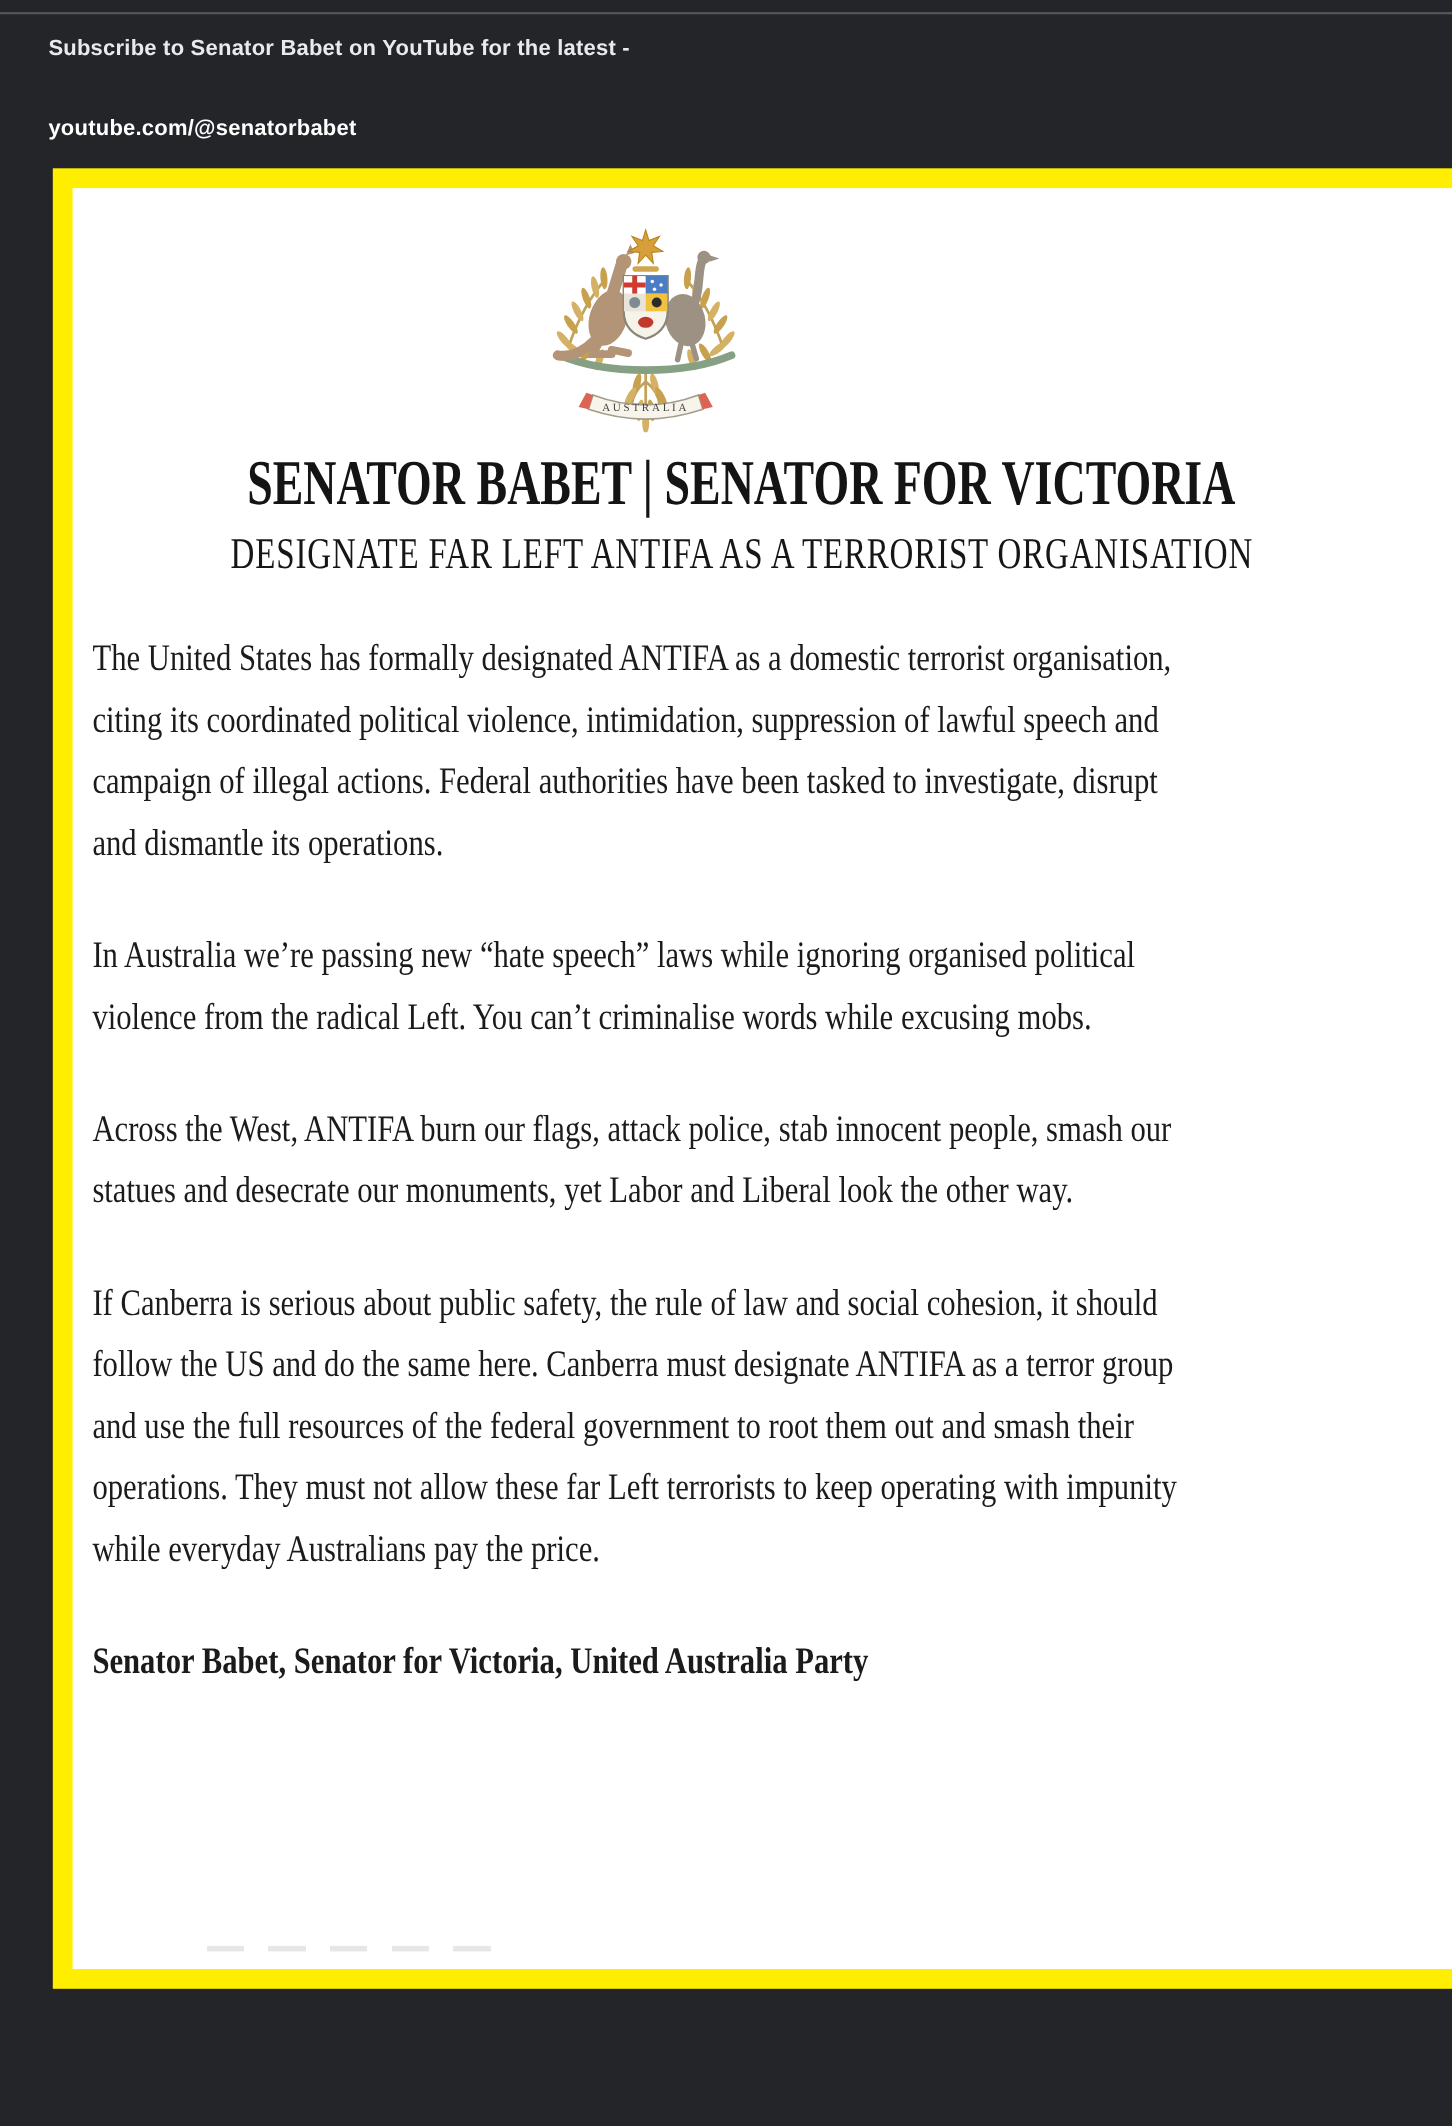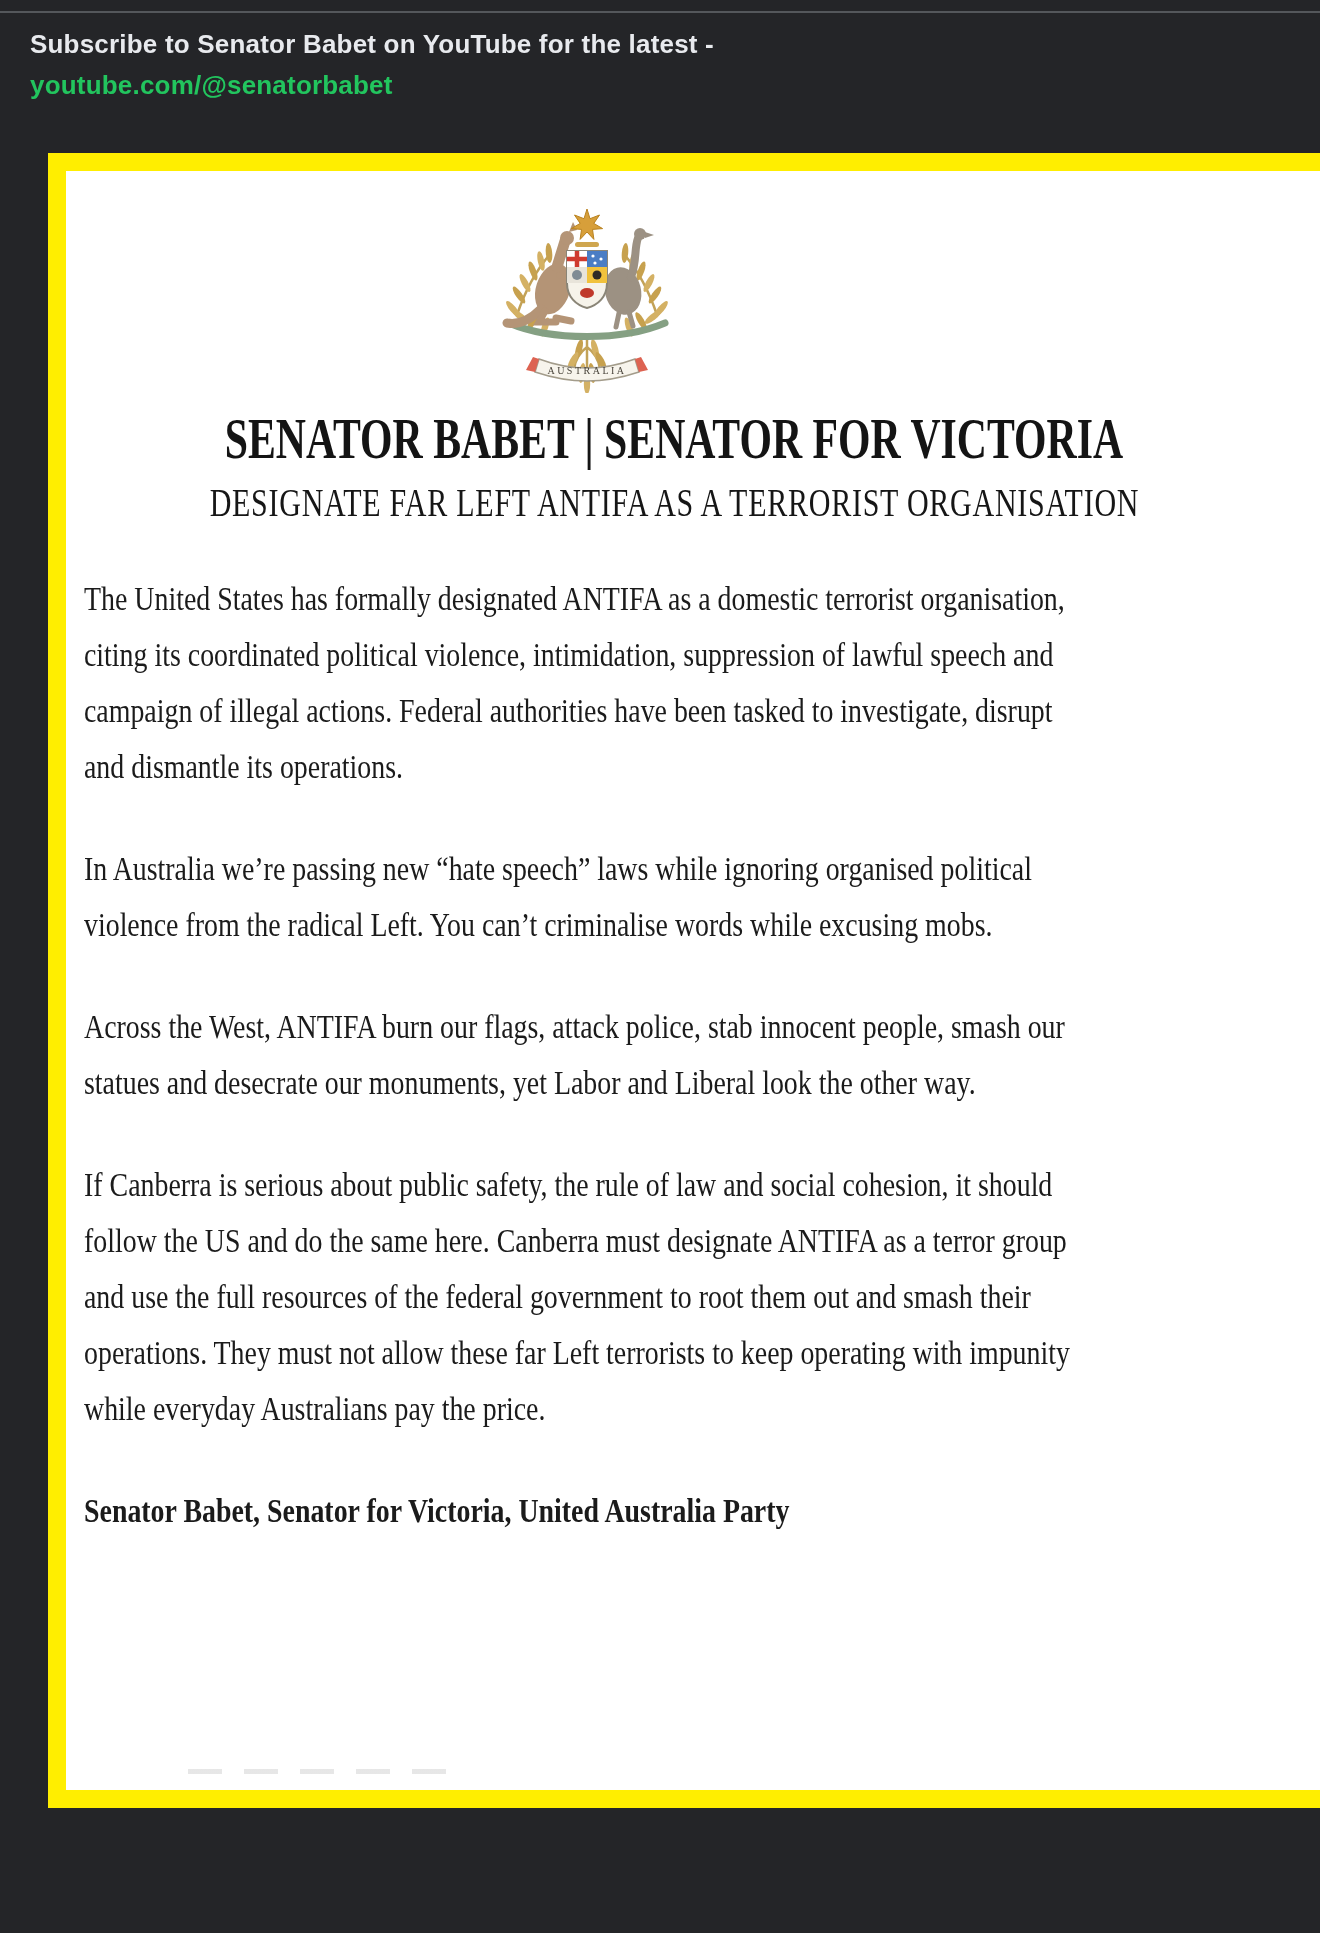--- a/index.html
+++ b/index.html
@@ -1,21 +1,21 @@
 <!DOCTYPE html>
 <html><head>
 <meta charset="utf-8">
 <style>
   html,body{margin:0;padding:0;background:#242528;}
   .page{position:relative;width:1320px;height:1933px;background:#242528;overflow:hidden;
         font-family:"Liberation Sans",sans-serif;}
   .top-divider{position:absolute;top:11px;left:0;width:1320px;height:2px;background:#54575b;}
-  .post-header{position:absolute;top:24px;left:30px;right:26px;
-               font-weight:700;font-size:26px;line-height:41px;color:#e8eaee;letter-spacing:.2px;}
-  .caption-link{display:block;color:#22c55e;text-decoration:none;font-weight:700;cursor:pointer;}
+  .post-header{position:absolute;top:24px;left:44px;right:26px;
+               font-weight:700;font-size:20px;line-height:41px;color:#e8eaee;letter-spacing:.2px;}
+  .caption-link{display:block;color:#ffffff;text-decoration:none;font-weight:700;cursor:pointer;margin-top:32px;}
   
   .flyer{position:absolute;top:153px;left:0;width:1320px;height:1655px;background:#ffee00;
          padding:18px;box-sizing:border-box;cursor:pointer;margin-left:48px;}
   .flyer-inner{position:relative;width:100%;height:100%;background:#ffffff;box-sizing:border-box;
                padding:20px 0 0 18px;overflow:hidden;}
   .content{width:1005px;}
   .emblem{display:block;margin:0 auto;}
   .flyer-title{width:1005px;transform:scaleX(.72);transform-origin:center top;
                font-family:"Liberation Serif",serif;font-weight:700;font-size:58px;line-height:64px;
                text-align:center;color:#141414;white-space:nowrap;margin-top:14px;}

